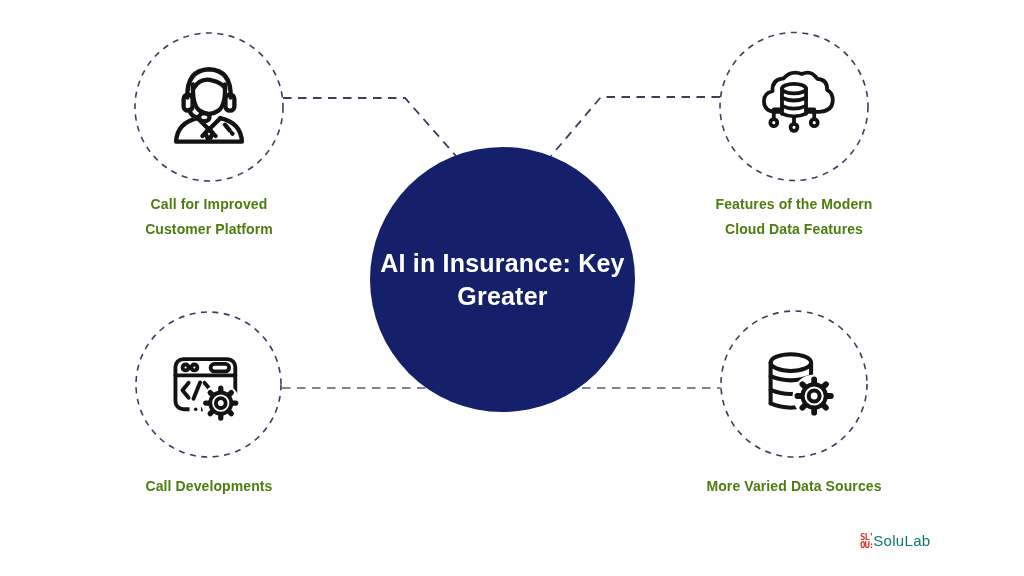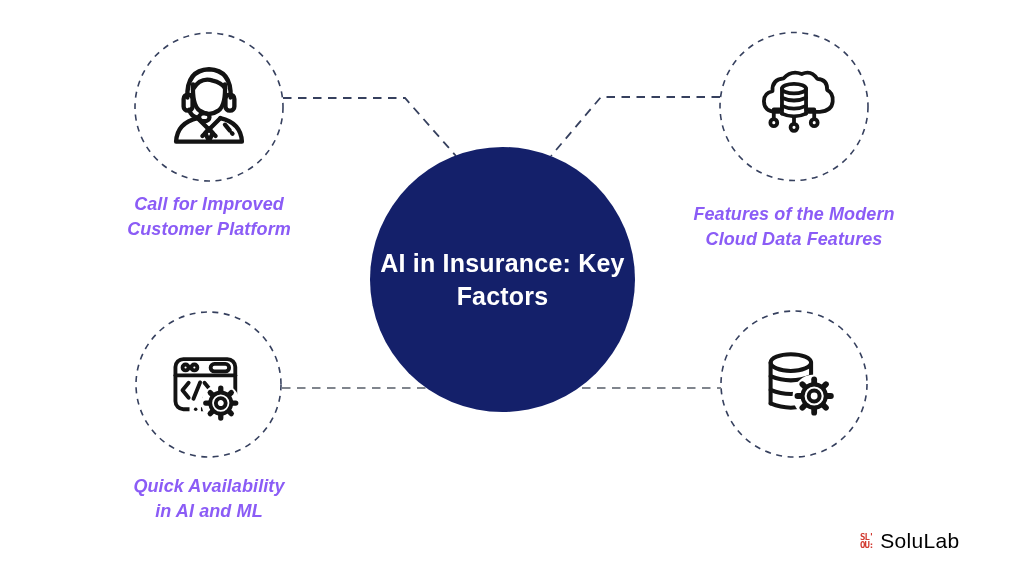--- a/index.html
+++ b/index.html
@@ -12,34 +12,34 @@
     position:absolute;left:370px;top:147px;width:265px;height:265px;border-radius:50%;
     background:#14206A;display:flex;align-items:center;justify-content:center;
   }
   .center-title{
     width:245px;text-align:center;color:#ffffff;font-size:25px;font-weight:700;
     line-height:33px;letter-spacing:0.2px;
   }
   .center-title span{display:block;}
   .factor-icon{position:absolute;}
   .node-label{
-    position:absolute;text-align:center;font-size:18px;font-weight:600;
-    color:#8b5cf6;line-height:25px;letter-spacing:0.1px;font-style:italic;
+    position:absolute;text-align:center;font-size:14px;font-weight:600;
+    color:#4d7c0f;line-height:25px;letter-spacing:0.1px;
   }
   .node-label span{display:block;}
   .logo{
-    position:absolute;left:860px;top:528px;display:flex;align-items:center;gap:7px;
+    position:absolute;left:860px;top:528px;display:flex;align-items:center;
   }
   .logo-mark{
     color:#D23B31;font-family:"DejaVu Sans Mono", monospace;font-weight:700;
     font-size:9px;line-height:8.5px;letter-spacing:-1px;text-align:left;
   }
   .logo-mark span{display:block;}
   .logo-text{
-    color:#000000;font-size:21px;font-weight:500;letter-spacing:0.3px;line-height:26px;
+    color:#0f766e;font-size:15px;font-weight:500;letter-spacing:0.3px;line-height:26px;
   }
   .icon-stroke{stroke:#131313;fill:none;stroke-linecap:round;stroke-linejoin:round;}
 </style>
 </head>
 <body>
 
 <div class="canvas">
 
   <svg class="bg-layer" width="1024" height="576" viewBox="0 0 1024 576">
     <circle cx="209" cy="107" r="74" fill="none" stroke="#36405E" stroke-width="1.6" stroke-dasharray="6 5.5"></circle>
@@ -47,21 +47,21 @@
     <circle cx="208.5" cy="384.5" r="72.5" fill="none" stroke="#36405E" stroke-width="1.6" stroke-dasharray="6 5.5"></circle>
     <circle cx="794" cy="384" r="73" fill="none" stroke="#36405E" stroke-width="1.6" stroke-dasharray="6 5.5"></circle>
     <polyline points="283,98 405,98 456,156" fill="none" stroke="#36405E" stroke-width="1.8" stroke-dasharray="8.5 6.5"></polyline>
     <polyline points="720,97 601,97 551,156" fill="none" stroke="#36405E" stroke-width="1.8" stroke-dasharray="8.5 6.5"></polyline>
     <line x1="282" y1="388" x2="721" y2="388" stroke="#80858D" stroke-width="1.8" stroke-dasharray="8.5 6.5"></line>
   </svg>
 
   <div class="center-circle">
     <div class="center-title">
       <span>AI in Insurance: Key</span>
-      <span>Factors</span>
+      <span>Greater</span>
     </div>
   </div>
 
   <svg class="factor-icon" style="left:162px;top:58px;" width="94" height="94" viewBox="0 0 100 100">
     <g class="icon-stroke" stroke-width="4.6">
       <path d="M15,89 Q16,69 38,64 M85,89 Q84,69 62,64 M15,89 L85,89"></path>
       <path d="M38,64 L57,83 M62,64 L43,83"></path>
       <path d="M50,75 L46,80 L50,88 L54,80 Z"></path>
       <path d="M67,71 L72,77 M74.5,80 L75,80.5"></path>
       <path d="M33,28 Q32,50 40,56 Q50,63 60,56 Q68,50 67,28"></path>
@@ -130,29 +130,29 @@
         <circle r="13.2" fill="#ffffff" stroke-width="4.6"></circle>
         <circle r="6.2" stroke-width="4.6"></circle>
       </g>
     </g>
   </svg>
 
   <div class="node-label" style="left:84px;top:192px;width:250px;">
     <span>Call for Improved</span>
     <span>Customer Platform</span>
   </div>
-  <div class="node-label" style="left:669px;top:202px;width:250px;">
+  <div class="node-label" style="left:669px;top:192px;width:250px;">
     <span>Features of the Modern</span>
     <span>Cloud Data Features</span>
   </div>
   <div class="node-label" style="left:84px;top:474px;width:250px;">
-    <span>Quick Availability</span>
-    <span>in AI and ML</span>
+    <span>Call Developments</span>
   </div>
   <div class="node-label" style="left:662px;top:474px;width:264px;">
+    <span>More Varied Data Sources</span>
   </div>
 
   <div class="logo">
     <div class="logo-mark">
       <span>SL'</span>
       <span>OU:</span>
     </div>
     <span class="logo-text">SoluLab</span>
   </div>
 

